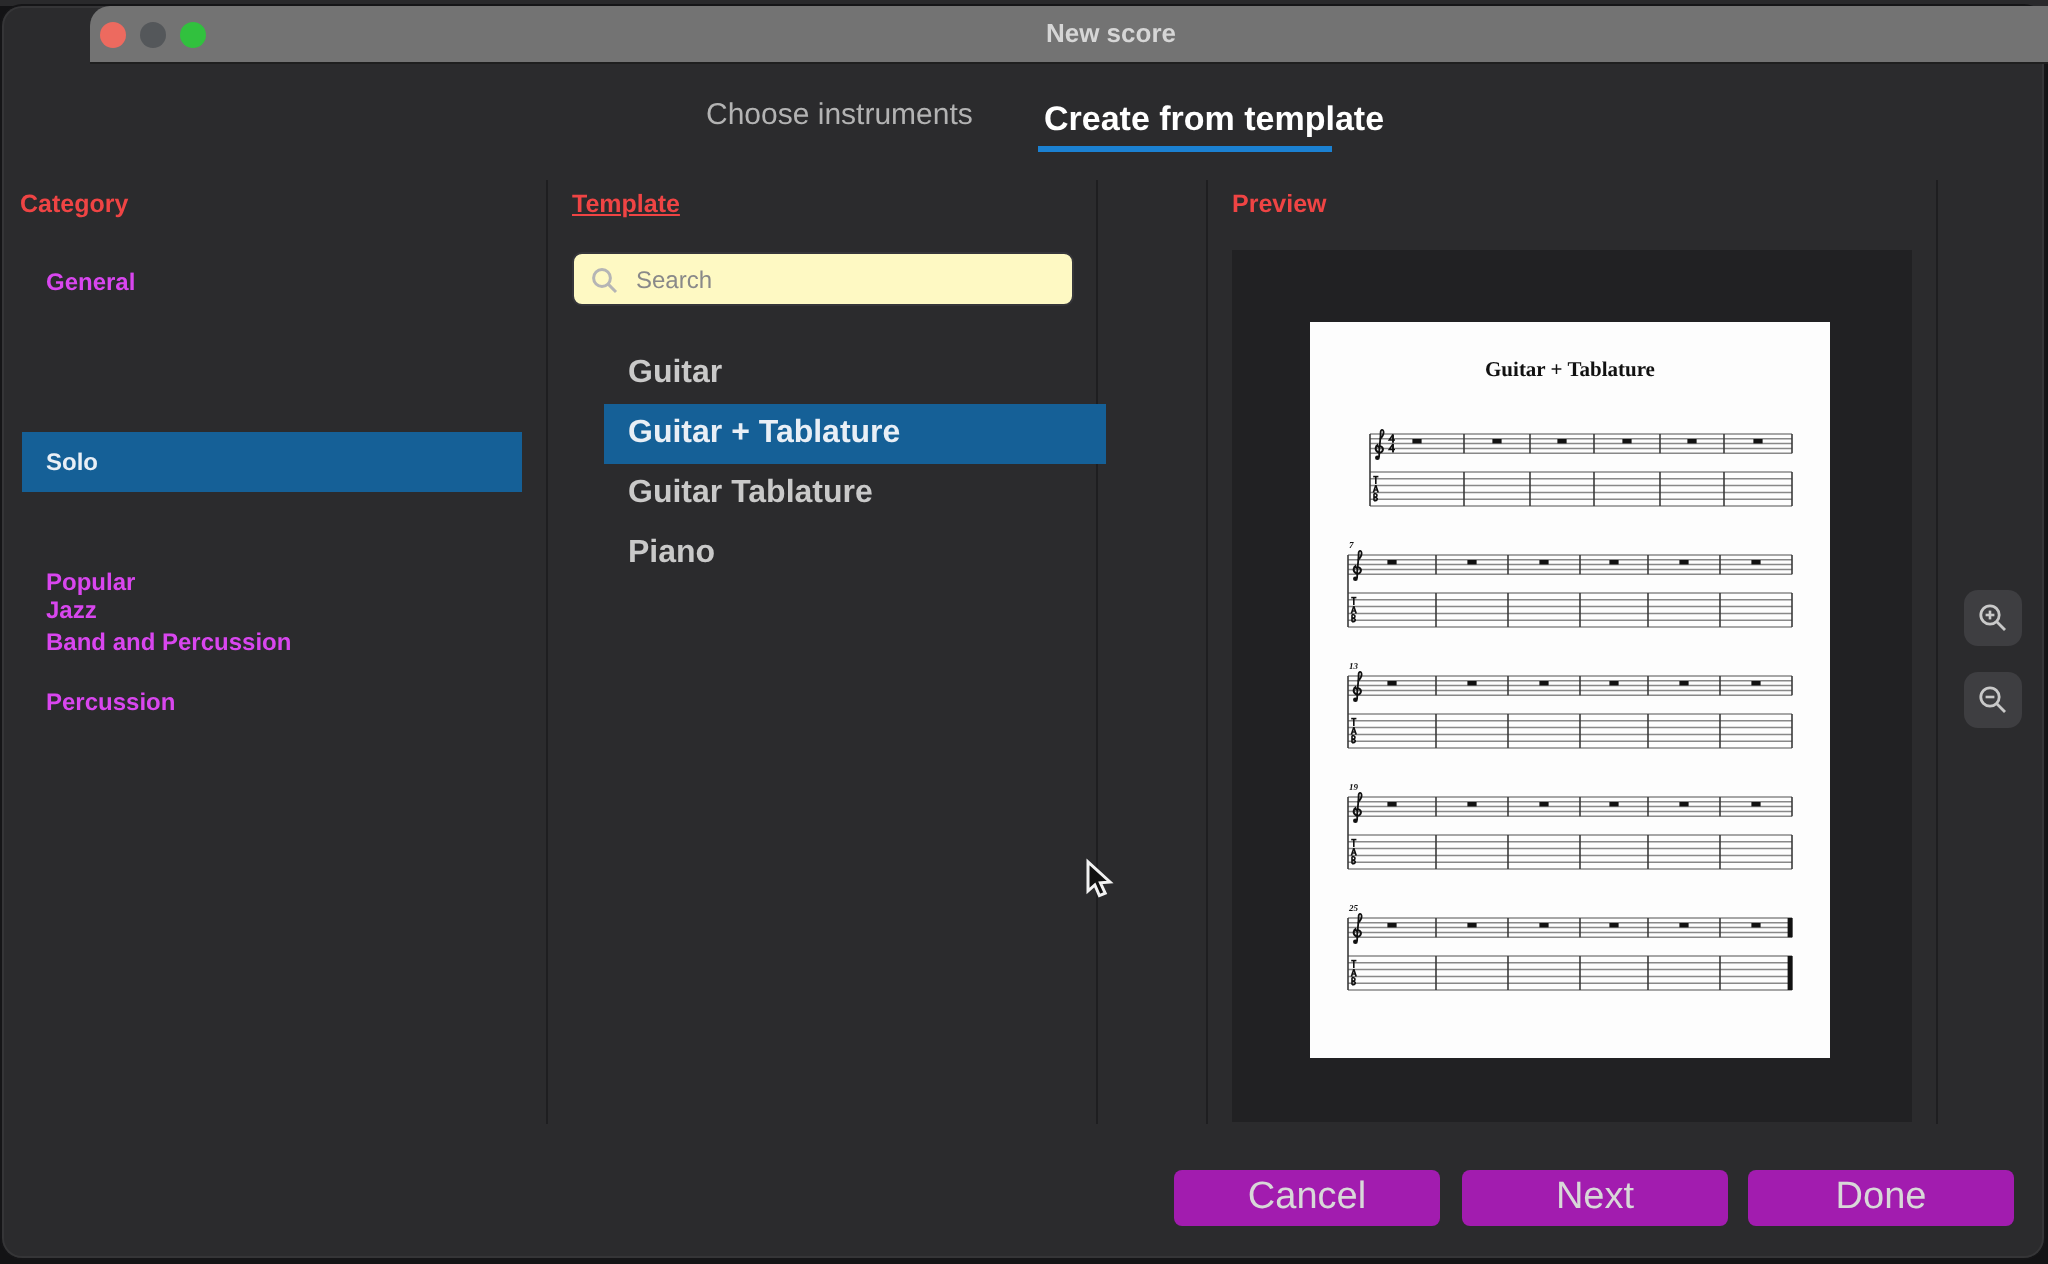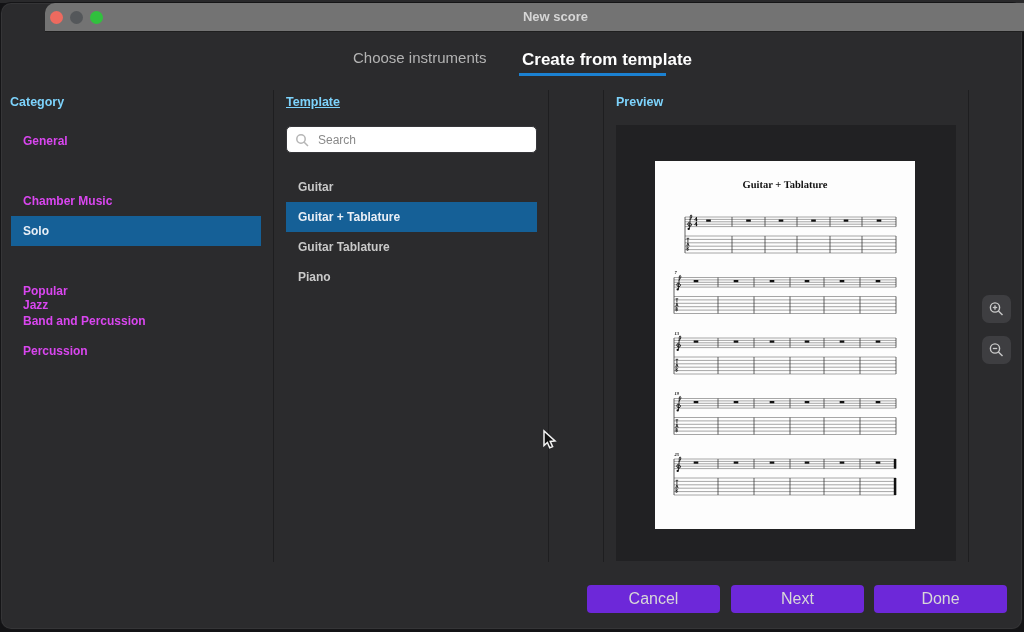--- a/index.html
+++ b/index.html
@@ -4,30 +4,30 @@
 <style>
   html,body{margin:0;padding:0;}
   body{width:1024px;height:632px;background:#131315;font-family:"Liberation Sans",sans-serif;position:relative;overflow:hidden;}
   svg text{text-rendering:geometricPrecision;}
   .window{position:absolute;left:1px;top:3px;width:1021px;height:626px;background:#2b2b2d;border-radius:10px;box-shadow:0 0 0 1px #151517, inset 0 0 0 1px rgba(255,255,255,0.05);}
   .titlebar{position:absolute;left:0;top:0;width:100%;height:28px;background:#737373;border-radius:10px 10px 0 0;border-bottom:1px solid #1f1f1f;margin-left:44px;}
   .light{position:absolute;top:8px;width:13px;height:13px;border-radius:50%;}
     .titletext{position:absolute;top:0;left:0;width:100%;height:28px;line-height:28px;text-align:center;color:#d6d6d6;font-size:13px;font-weight:bold;}
   .tab{position:absolute;top:46px;font-size:15px;}
   .sep{position:absolute;width:1px;background:#1e1e20;top:87px;height:472px;}
-  .collabel{position:absolute;font-size:12.5px;font-weight:bold;color:#7dd3fc;}
+  .collabel{position:absolute;font-size:12.5px;font-weight:bold;color:#ef4444;}
   .catrow{position:absolute;left:10px;width:250px;height:30px;line-height:30px;font-size:12px;font-weight:bold;color:#d946ef;padding-left:12px;box-sizing:border-box;}
-  .temprow{position:absolute;left:285px;width:251px;height:30px;line-height:30px;font-size:12px;font-weight:bold;color:#c9c9c9;padding-left:12px;box-sizing:border-box;}
+  .temprow{position:absolute;left:301px;width:251px;height:30px;line-height:30px;font-size:16px;font-weight:bold;color:#c9c9c9;padding-left:12px;box-sizing:border-box;}
   .selrow{background:#156097;color:#e9eff6;}
-  .searchbox{position:absolute;left:285px;top:123px;width:251px;height:27px;background:#ffffff;border:1px solid #36363a;border-radius:5px;box-sizing:border-box;}
+  .searchbox{position:absolute;left:285px;top:123px;width:251px;height:27px;background:#fef9c3;border:1px solid #36363a;border-radius:5px;box-sizing:border-box;}
   .searchtext{position:absolute;left:31px;top:1px;height:25px;line-height:25px;color:#898989;font-size:12px;}
   .previewbox{position:absolute;left:615px;top:122px;width:340px;height:436px;background:#212123;}
   .page{position:absolute;left:39px;top:36px;width:260px;height:368px;background:#fdfdfd;}
   .zoombtn{position:absolute;left:981px;width:29px;height:28px;background:#3e3e41;border-radius:7px;}
-  .btn{position:absolute;top:582px;width:133px;height:28px;background:#6d28d9;border-radius:4px;color:#d8d8d8;font-size:16px;text-align:center;line-height:28px;}
+  .btn{position:absolute;top:582px;width:133px;height:28px;background:#a21caf;border-radius:4px;color:#d8d8d8;font-size:19px;text-align:center;line-height:28px;}
 </style>
 </head>
 <body>
 <div style="position:absolute;left:0;top:0;width:1024px;height:3px;background:#29292b;"></div>
 <div class="window">
   <div class="titlebar">
     <div class="light" style="left:5px;top:7.5px;background:#ed6a5f;"></div>
     <div class="light" style="left:25px;top:7.5px;background:#54575a;"></div>
     <div class="light" style="left:45px;top:7.5px;background:#31c13e;"></div>
     <div class="titletext">New score</div>
@@ -40,21 +40,20 @@
   <div class="sep" style="left:272px;"></div>
   <div class="sep" style="left:547px;"></div>
   <div class="sep" style="left:602px;"></div>
   <div class="sep" style="left:967px;"></div>
 
   <div class="collabel" style="left:9px;top:92px;">Category</div>
   <div class="collabel" style="left:285px;top:92px;text-decoration:underline;">Template</div>
   <div class="collabel" style="left:615px;top:92px;">Preview</div>
 
   <div class="catrow" style="top:123px;">General</div>
-  <div class="catrow" style="top:183px;">Chamber Music</div>
   <div class="catrow selrow" style="top:213px;">Solo</div>
   <div class="catrow" style="top:243px;margin-top:44px;">Jazz</div>
   <div class="catrow" style="top:273px;">Popular</div>
   <div class="catrow" style="top:303px;">Band and Percussion</div>
   <div class="catrow" style="top:333px;">Percussion</div>
 
   <div class="searchbox">
     <svg width="16" height="16" style="position:absolute;left:7px;top:5px;" viewBox="0 0 16 16">
       <circle cx="7" cy="7" r="4.2" fill="none" stroke="#b5b5b5" stroke-width="1.5"></circle>
       <line x1="10.2" y1="10.2" x2="14" y2="14" stroke="#b5b5b5" stroke-width="1.5"></line>

